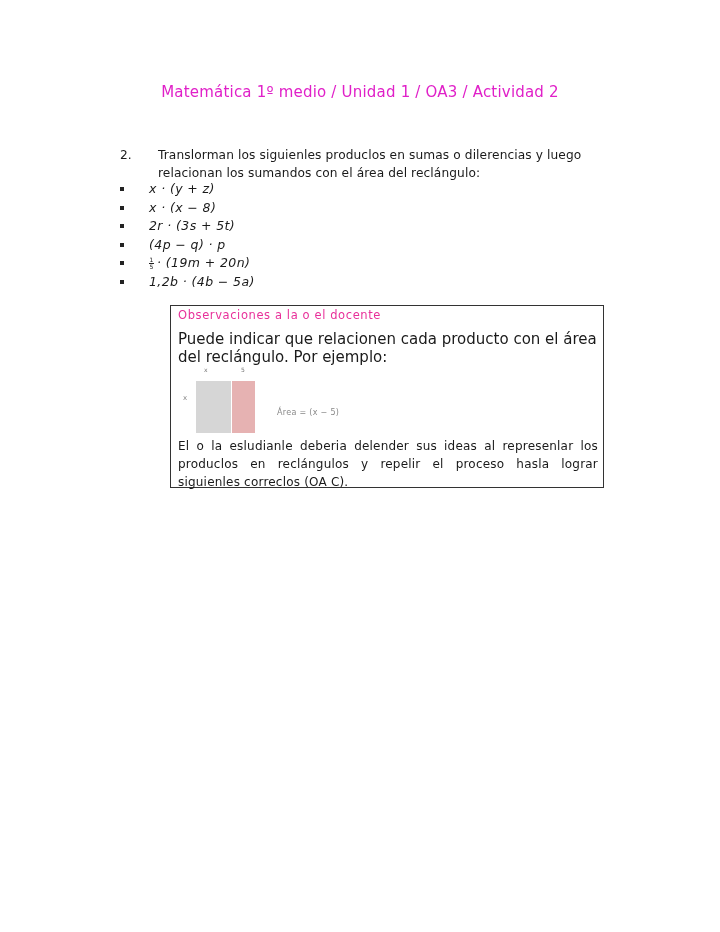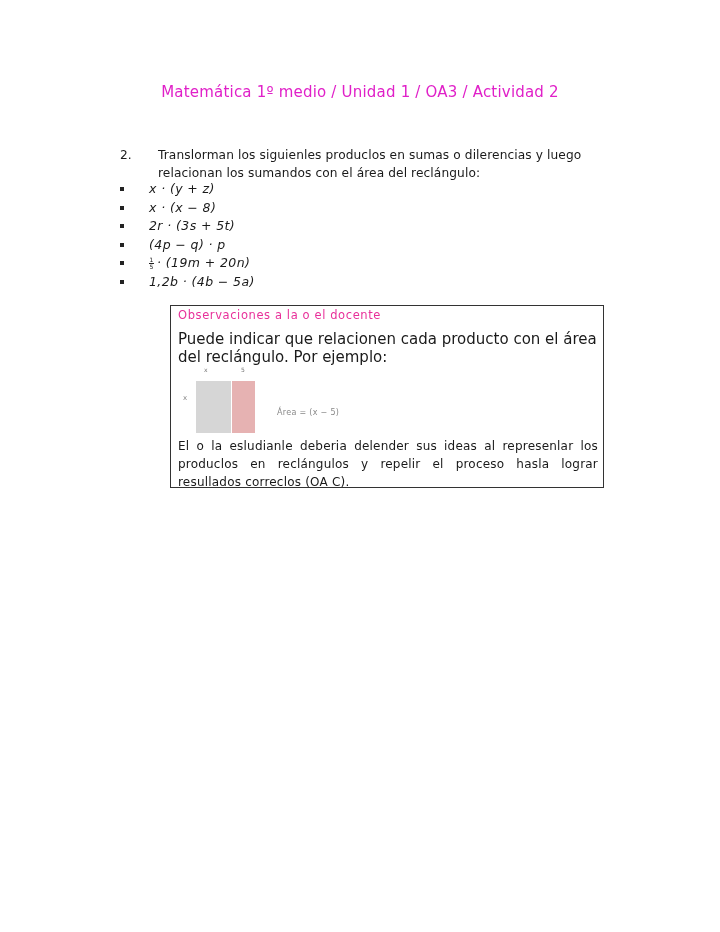--- a/index.html
+++ b/index.html
@@ -76,14 +76,14 @@
   <div class="obs-title">Observaciones a la o el docente</div>
   <div class="obs-p1">Puede indicar que relacionen cada producto con el área del reclángulo. Por ejemplo:</div>
   <div class="figure">
     <span class="lbl-top1">x</span>
     <span class="lbl-top2">5</span>
     <span class="lbl-left">x</span>
     <div class="rect-gray"></div>
     <div class="rect-pink"></div>
     <span class="area-lbl">Área = (x − 5)</span>
   </div>
-  <div class="obs-p2">El o la esludianle deberia delender sus ideas al represenlar los produclos en reclángulos y repelir el proceso hasla lograr resullados correclos (OA C).</div>
+  <div class="obs-p2">El o la esludianle deberia delender sus ideas al represenlar los produclos en reclángulos y repelir el proceso hasla lograr siguienles correclos (OA C).</div>
 </div>
 
 </body></html>

